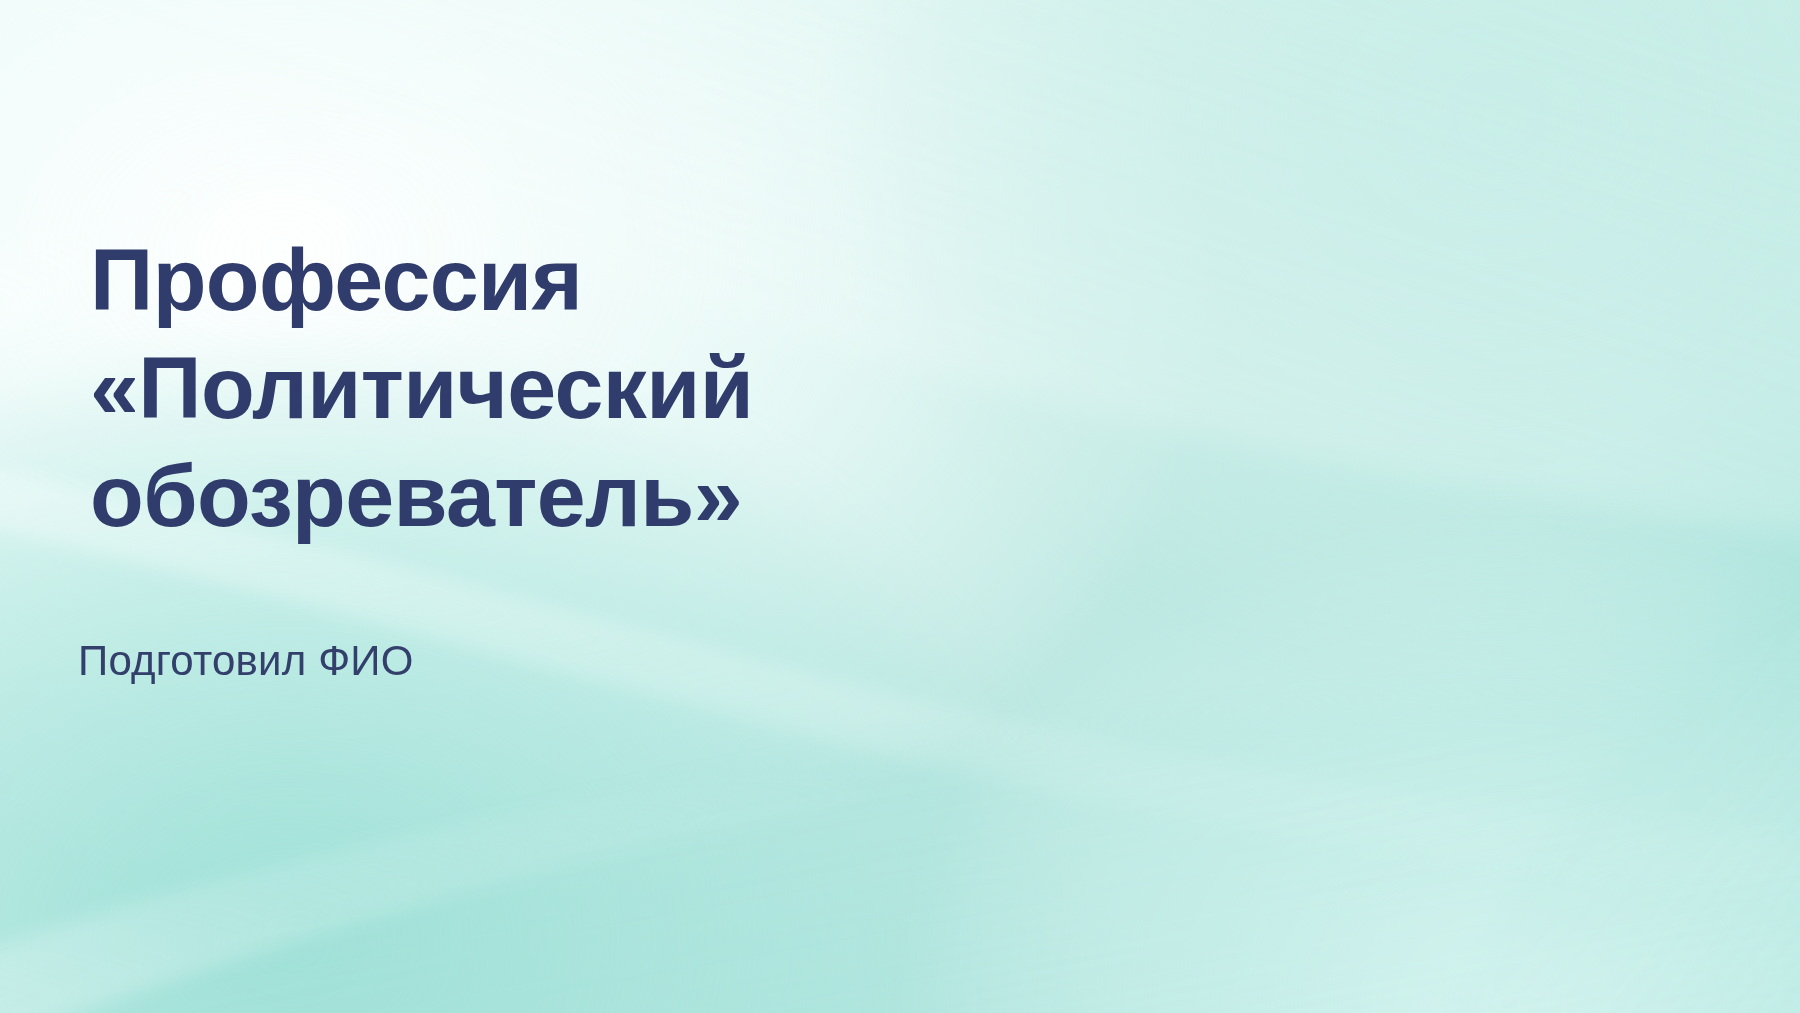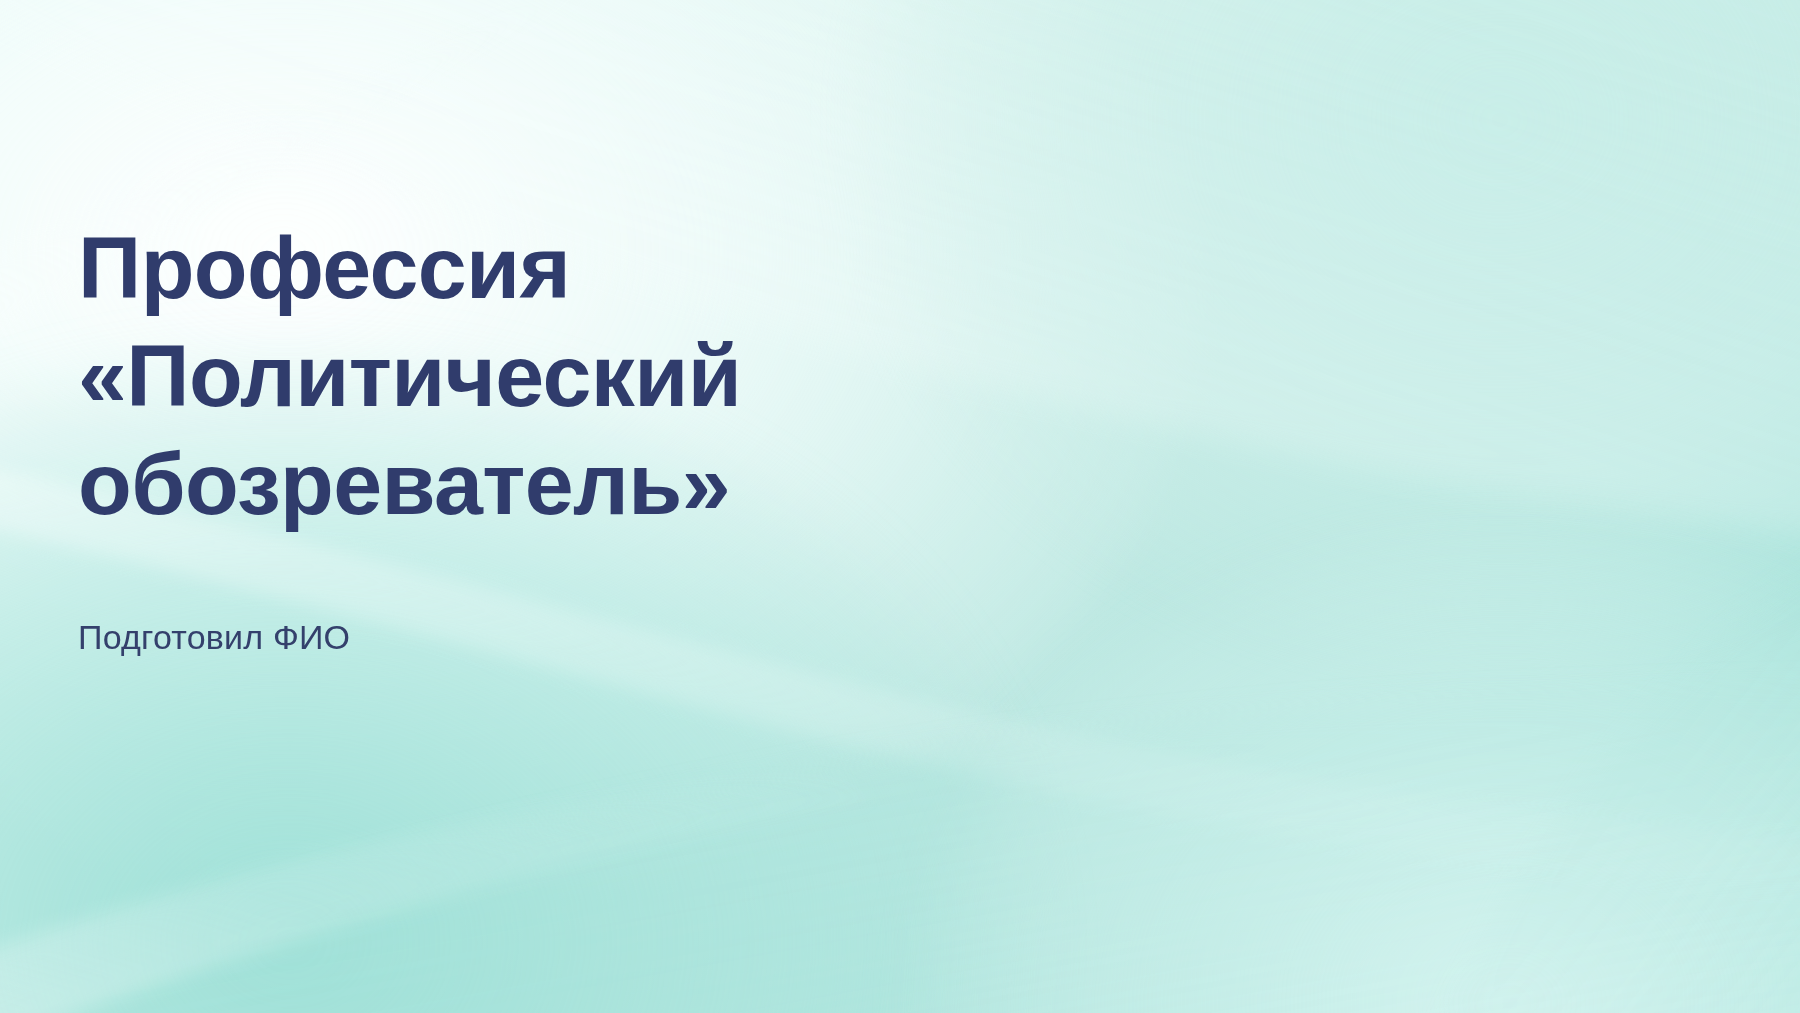--- a/index.html
+++ b/index.html
@@ -101,33 +101,33 @@
 
   
   .content {
     position: absolute;
     left: 78px;
     top: 214px;
     width: 1180px;
   }
 
   .title {
-    margin: 0;
+    margin: 12px;
     font-size: 88px;
     line-height: 108px;
     font-weight: 700;
     letter-spacing: -0.6px;
     color: #303c6c;
     white-space: pre-line;
   }
 
   .subtitle {
     margin: 0;
     padding-top: 74px;
-    font-size: 34px;
+    font-size: 42px;
     line-height: 50px;
     font-weight: 400;
     letter-spacing: 0.2px;
     color: #34406c;
   }
 </style>
 </head>
 <body>
 
 <div id="slide">

